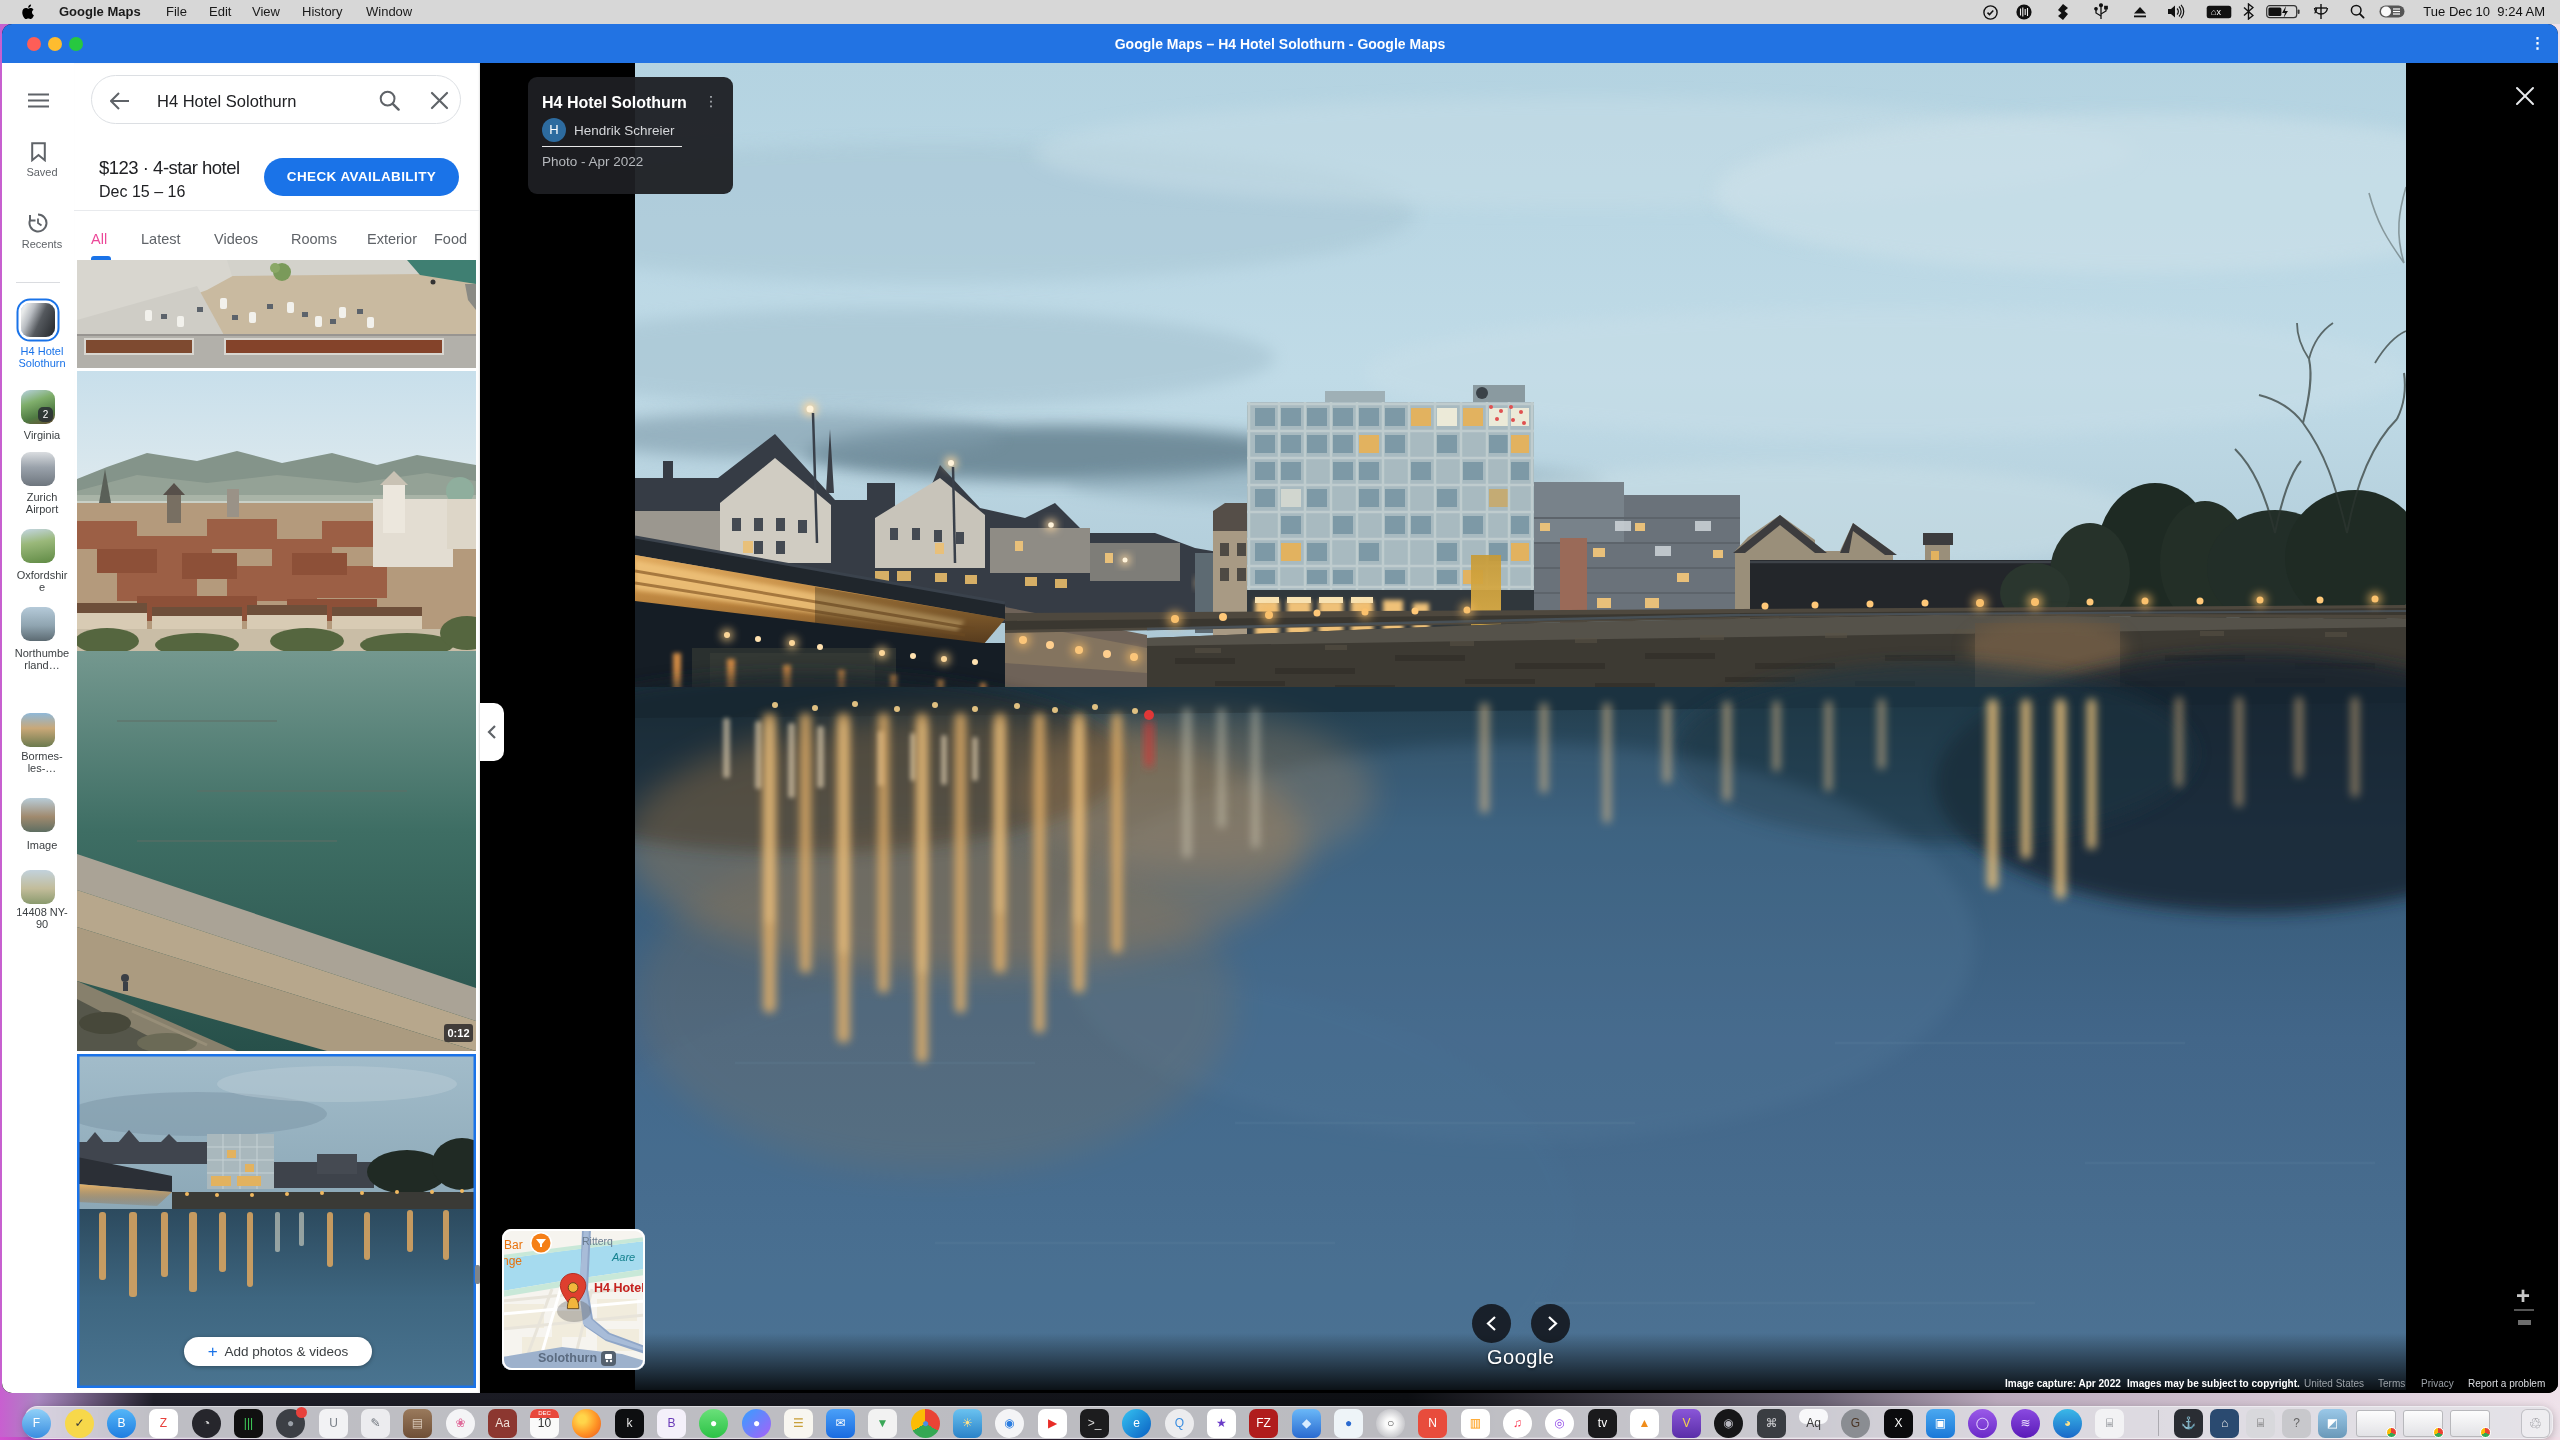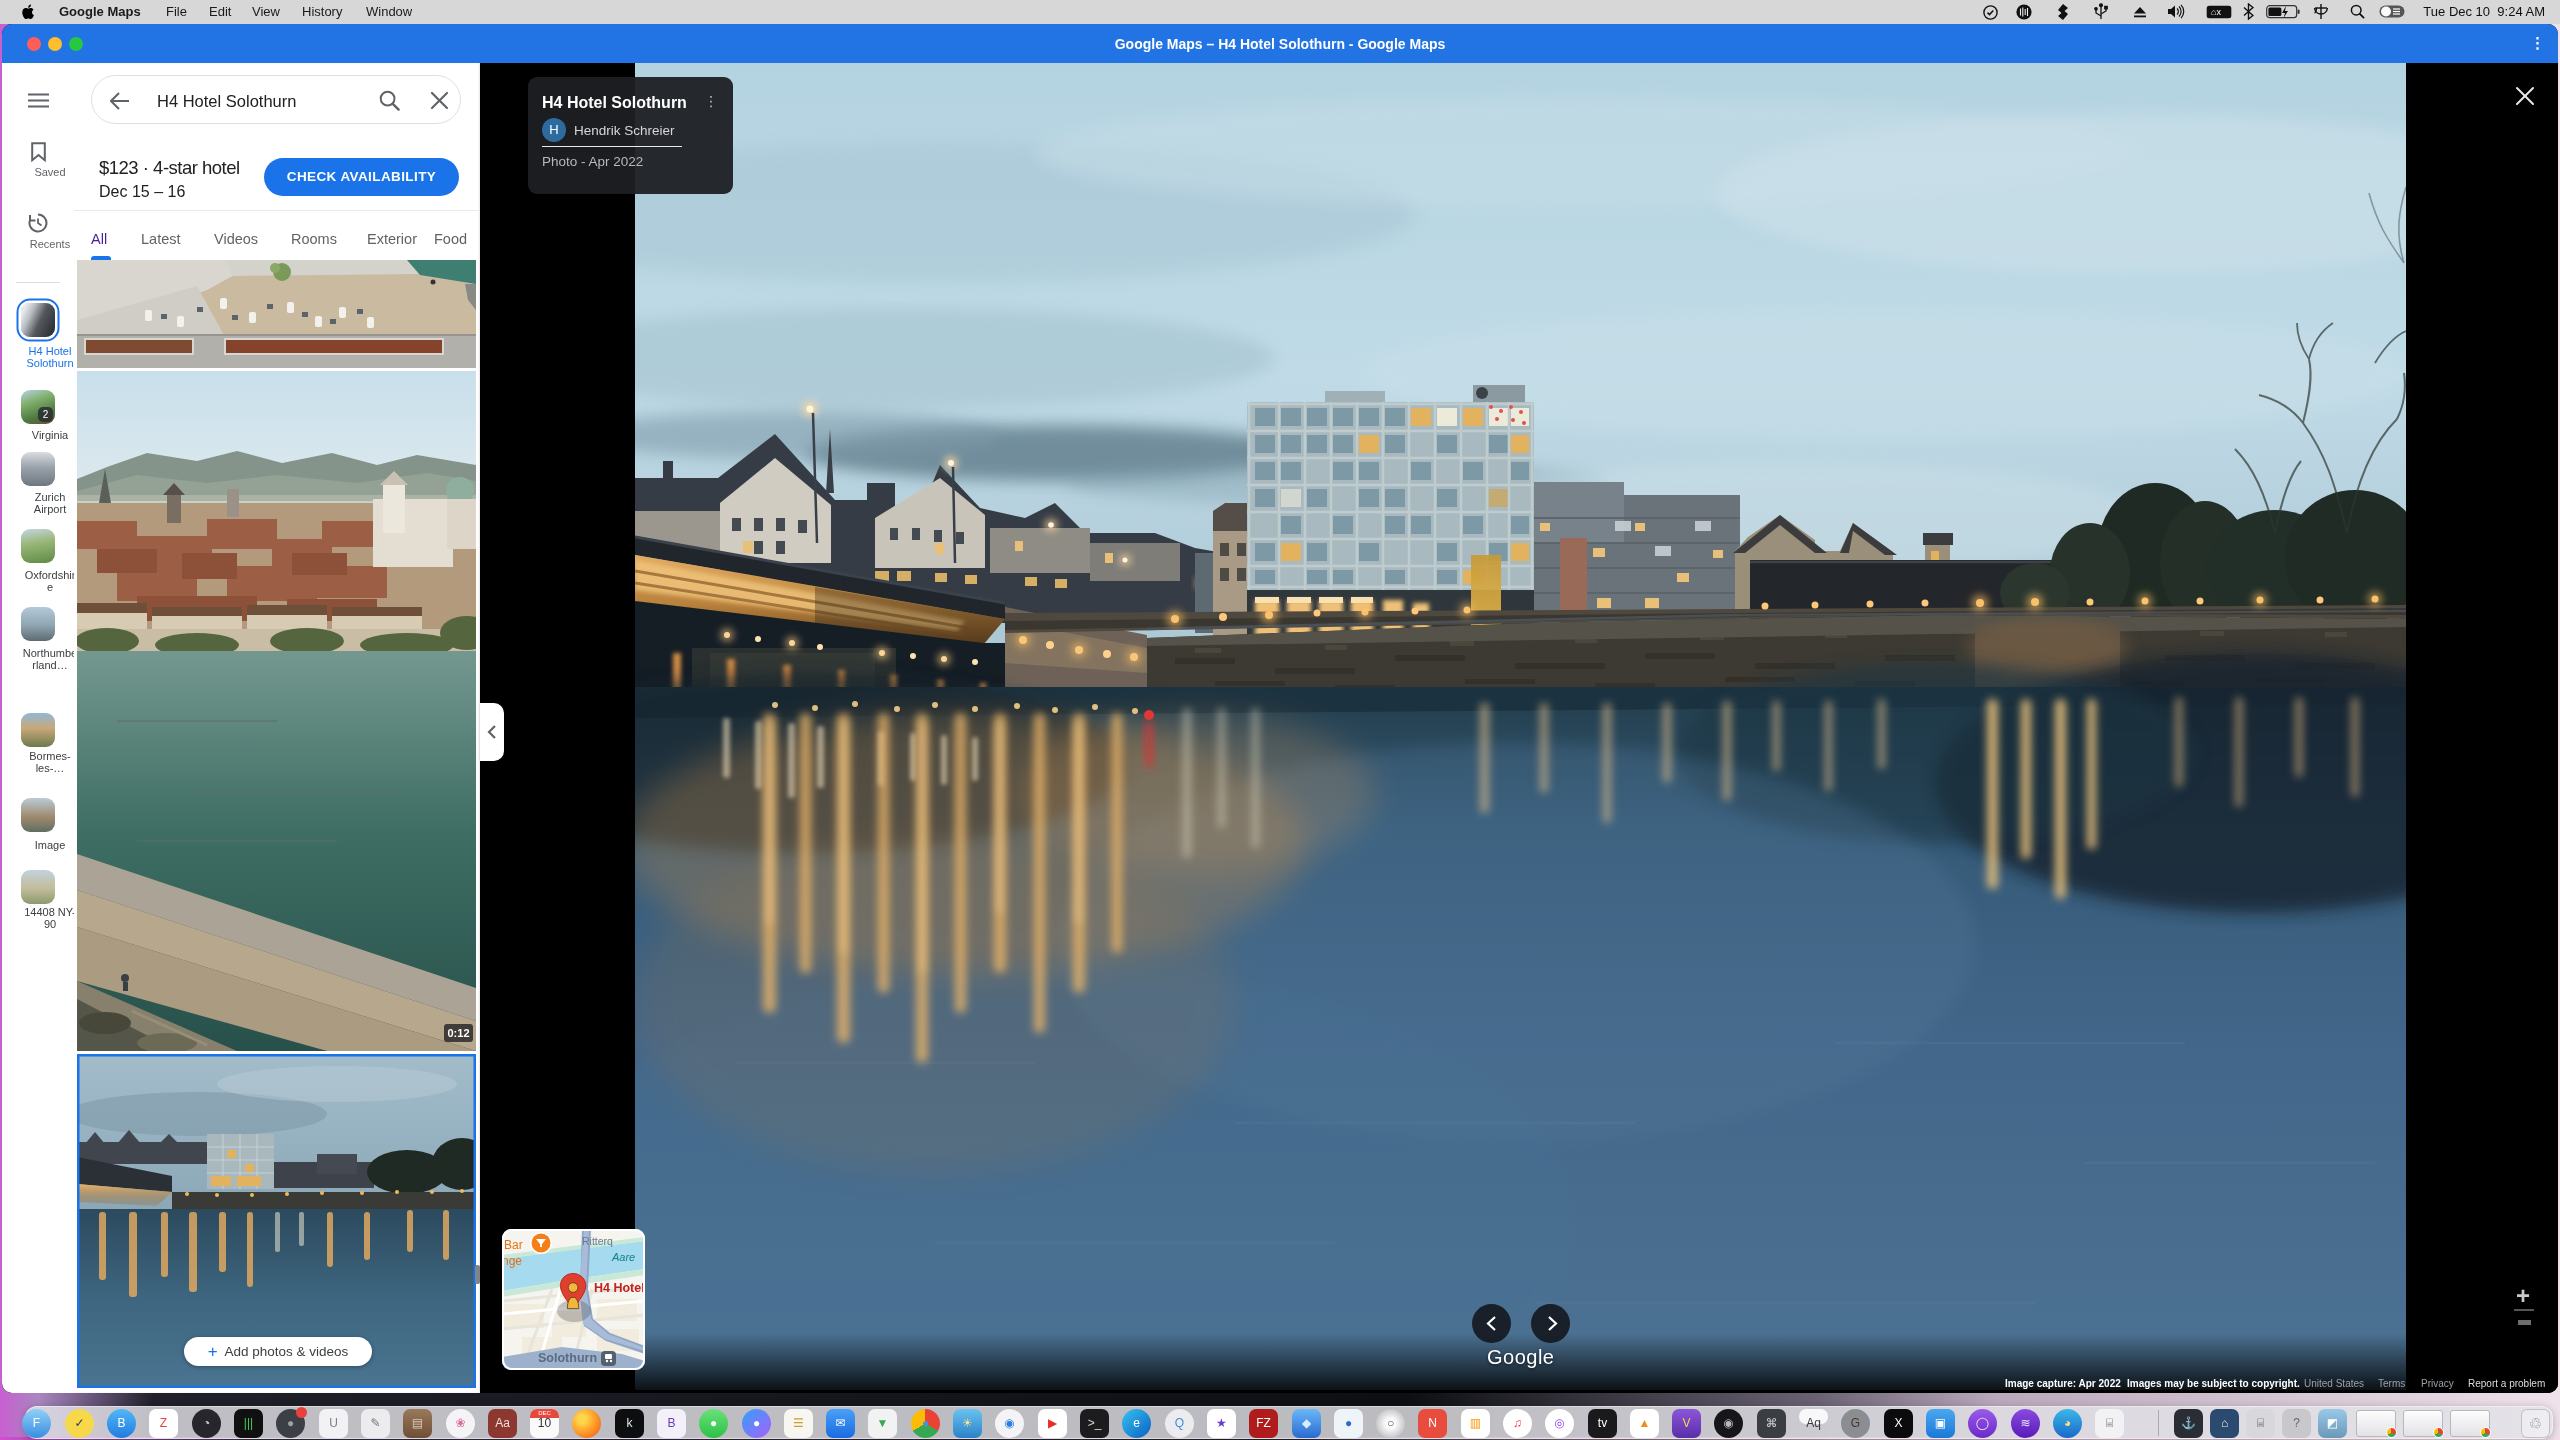--- a/index.html
+++ b/index.html
@@ -8,21 +8,21 @@
   .abs { position:absolute; }
   #menubar { position:absolute; left:0; top:0; width:2560px; height:24px; background:#d7d7d7; color:#1a1a1a; font-size:13px; }
   #menubar .mitem { position:absolute; top:4px; }
   #clock { position:absolute; top:4px; right:15px; font-size:13px; color:#111; }
   #window { position:absolute; left:2px; top:24px; width:2556px; height:1369px; border-radius:10px; overflow:hidden; background:#000; }
   #titlebar { position:absolute; left:0; top:0; width:2556px; height:39px; background:#2273e3; }
   #titlebar .title { position:absolute; width:100%; text-align:center; top:12px; color:#fff; font-size:14px; font-weight:bold; }
   .tl { position:absolute; width:14px; height:14px; border-radius:50%; }
   #content { position:absolute; left:0; top:39px; width:2556px; height:1330px; background:#000; }
   #rail { position:absolute; left:0; top:0; width:72px; height:1330px; background:#fff; }
-  .raillabel { position:absolute; width:72px; left:12px; text-align:center; font-size:11px; color:#3c4043; line-height:11.5px; }
+  .raillabel { position:absolute; width:72px; left:4px; text-align:center; font-size:11px; color:#3c4043; line-height:11.5px; }
   .railthumb { position:absolute; left:19px; width:34px; height:34px; border-radius:9px; }
   #panel { position:absolute; left:72px; top:0; width:406px; height:1330px; background:#fff; box-shadow:-1px 0 2px rgba(0,0,0,0.10) inset; }
   #pane { position:absolute; left:478px; top:0; width:2078px; height:1330px; background:#000; }
   .ptxt { position:absolute; white-space:nowrap; }
 </style>
 </head>
 <body>
 
 <div id="menubar">
   <svg class="abs" style="left:22px;top:4px" width="13" height="16" viewBox="0 0 170 200">
@@ -185,21 +185,21 @@
             <line x1="18" y1="3" x2="3" y2="18"></line>
           </g>
         </svg>
 
   <div class="abs" style="left:25px;top:94px;font-size:18.5px;letter-spacing:-0.5px;color:#202124;">$123 · 4-star hotel</div>
   <div class="abs" style="left:25px;top:120px;font-size:16px;color:#202124;">Dec 15 – 16</div>
   <div class="abs" style="left:190px;top:95px;width:195px;height:38px;border-radius:19px;background:#1a73e8;color:#fff;font-size:13.5px;font-weight:bold;text-align:center;line-height:38px;letter-spacing:0.4px;">CHECK AVAILABILITY</div>
 
   <div class="abs" style="left:0px;top:147px;width:406px;height:1px;background:#e8eaed;"></div>
 
-  <div class="abs" style="left:17px;top:168px;font-size:14.5px;color:#4c1d95;">All</div>
+  <div class="abs" style="left:17px;top:168px;font-size:14.5px;color:#ec4899;">All</div>
   <div class="abs" style="left:67px;top:168px;font-size:14.5px;color:#5f6368;">Latest</div>
   <div class="abs" style="left:140px;top:168px;font-size:14.5px;color:#5f6368;">Videos</div>
   <div class="abs" style="left:217px;top:168px;font-size:14.5px;color:#5f6368;">Rooms</div>
   <div class="abs" style="left:293px;top:168px;font-size:14.5px;color:#5f6368;">Exterior</div>
   <div class="abs" style="left:360px;top:168px;font-size:14.5px;color:#5f6368;">Food</div>
   <div class="abs" style="left:17px;top:193px;width:20px;height:3.5px;background:#1a73e8;border-radius:3px 3px 0 0;"></div>
 
   <svg class="abs" style="left:3px;top:197px" width="399" height="108" viewBox="0 0 399 108">
     <rect width="399" height="108" fill="#c9baa0"></rect>
     <polygon points="0,0 185,0 130,30 0,78" fill="#d8d6cf"></polygon>

